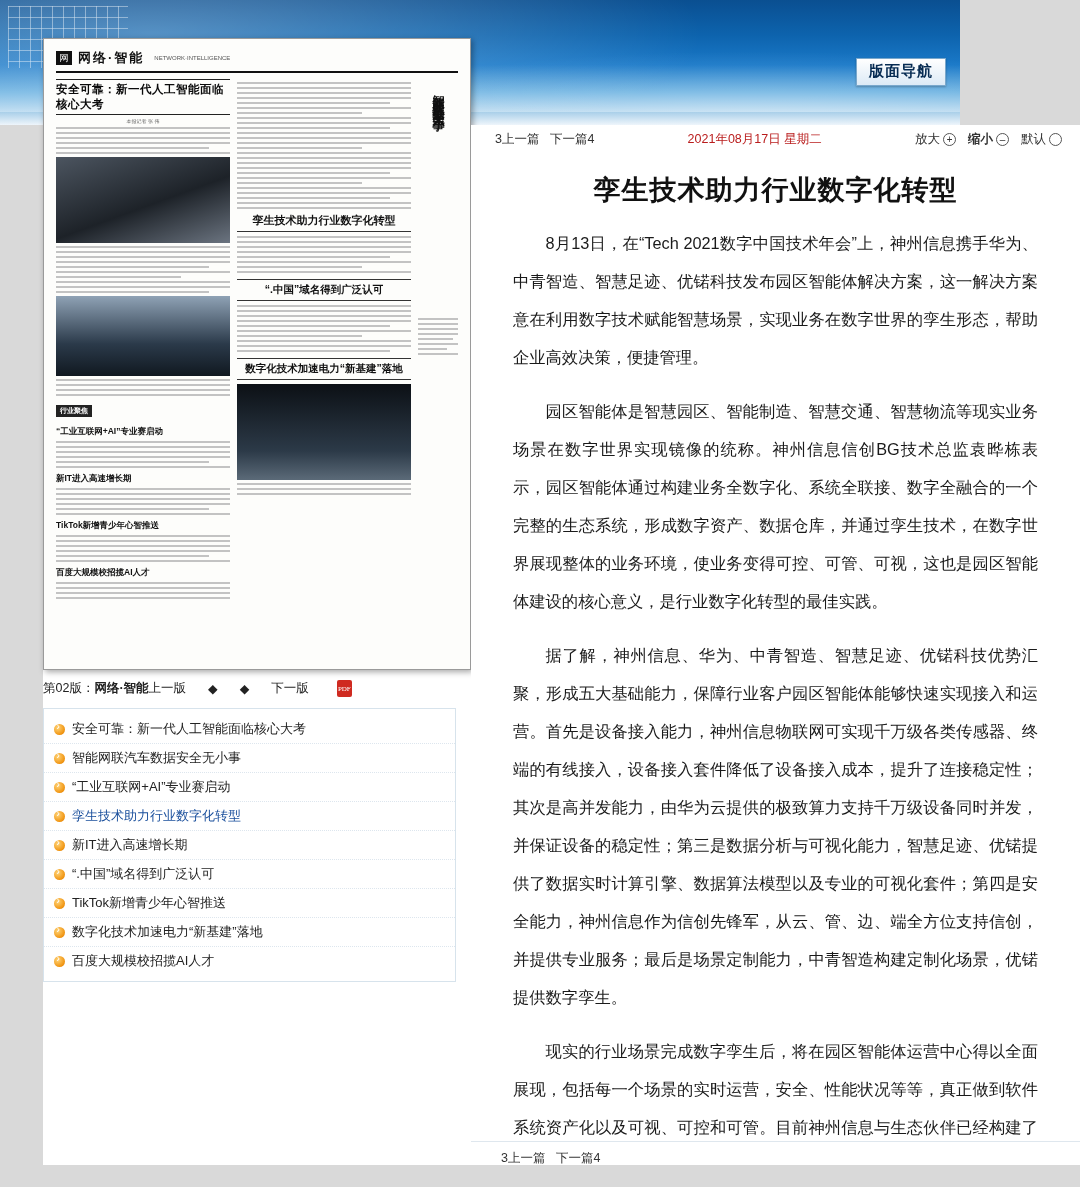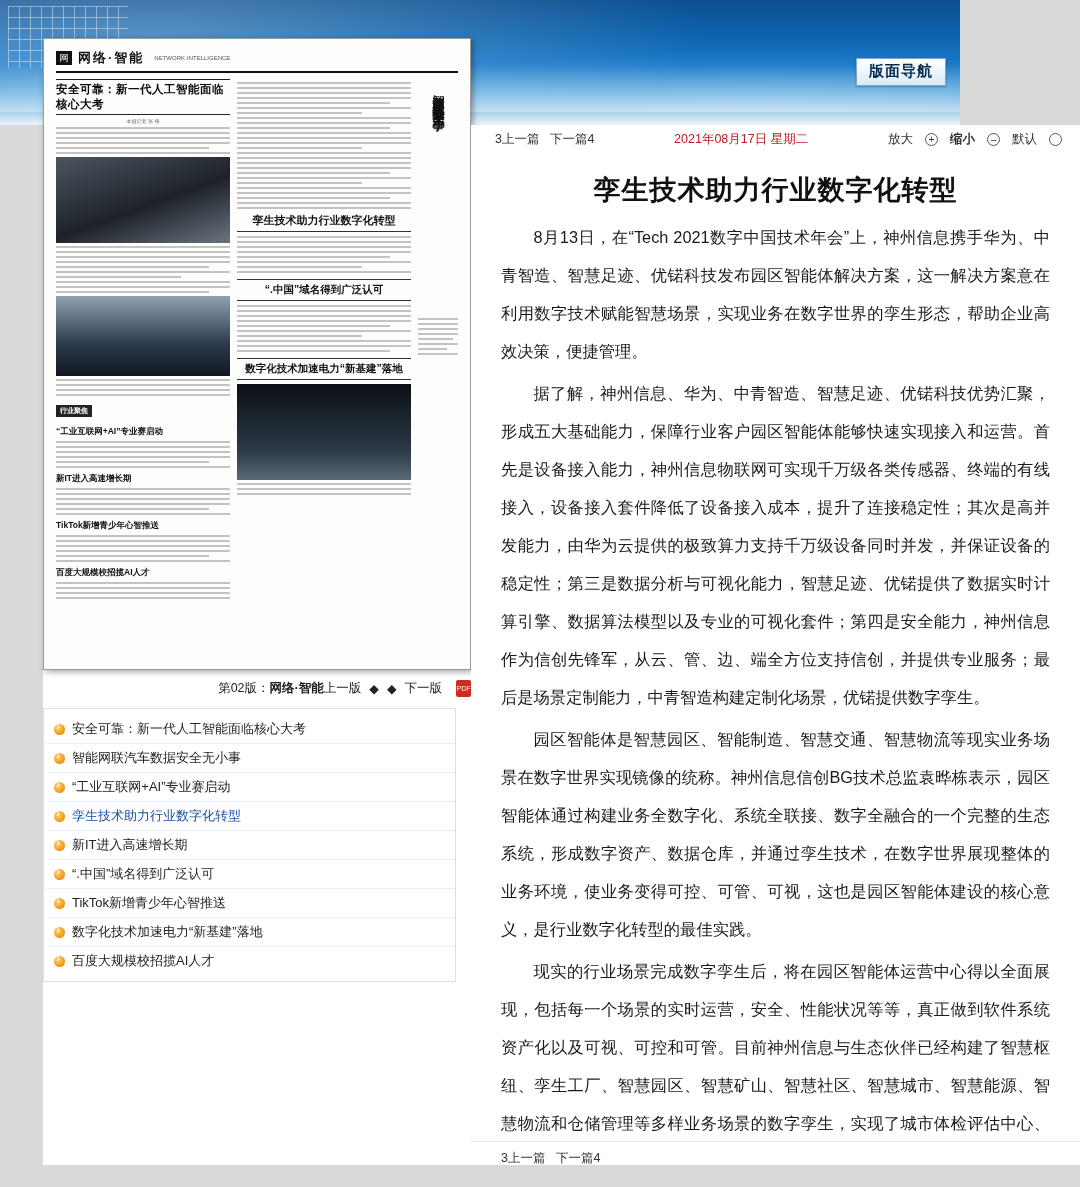--- a/index.html
+++ b/index.html
@@ -113,25 +113,25 @@
     height: 230px; margin: 6px auto 0; display:block;
   }
   .pt-center-title {
     font-size: 11px; font-weight: bold; text-align:center; color:#111;
     border-bottom: 1px solid #333; padding-bottom: 3px; margin: 4px 0;
   }
 
   
   .left-meta {
     position: absolute; left: 43px; top: 680px; width: 428px;
-    display: flex; align-items: center; justify-content: flex-end;
+    display: flex; align-items: center; justify-content: flex-start;
     font-size: 12.5px; color: #222;
   }
   .left-meta .sect { font-weight: bold; }
-  .left-meta .pager { display:flex; align-items:center; gap:8px; color:#222; }
+  .left-meta .pager { display:flex; align-items:center; gap:22px; color:#222;font-family:Liberation Serif, serif; }
   .left-meta .pdf {
     width: 15px; height: 17px; background:#cf2a20; color:#fff; font-size:7px;
     display:flex; align-items:center; justify-content:center; border-radius:2px; margin-left:6px;
   }
 
   .article-list {
     position: absolute; left: 43px; top: 708px; width: 413px;
     border: 1px solid #d7e3ec;
     background: #fff;
     padding: 6px 0;
@@ -161,42 +161,42 @@
     background: #fff;
   }
   .toolbar {
     display: flex; align-items: center; justify-content: space-between;
     padding: 6px 18px 6px 24px;
     font-size: 12.5px; color: #333;
   }
   .toolbar .nav { color:#333; }
   .toolbar .date { color:#b91c1c; }
   .toolbar .zoom { display:flex; gap: 12px; align-items:center; }
-  .toolbar .zoom span { display:flex; align-items:center; gap:12px; }
+  .toolbar .zoom span { display:flex; align-items:center; gap:3px; }
   .toolbar .circ {
     width: 13px; height: 13px; border-radius: 50%;
     border: 1px solid #555; display:inline-flex; align-items:center; justify-content:center;
     font-size: 10px; line-height: 1;
   }
   .toolbar .circ.plus::after { content:"+"; }
   .toolbar .circ.minus::after { content:"–"; }
 
   h1.title {
     margin: 18px 30px 8px;
     font-size: 27px; font-weight: bold; text-align: center; color: #111;
     letter-spacing: 1px;
   }
   .body-text {
     margin: 10px 26px 0 26px;
     font-size: 16.3px;
     line-height: 38px;
     color: #1a1a1a;
     text-align: justify;
   }
-  .body-text p { margin: 4px; text-indent: 2em; }
+  .body-text p { margin: 16px; text-indent: 2em; }
 
   .bottom-nav {
     position: absolute; left: 471px; top: 1141px; width: 609px;
     border-top: 1px solid #dfe7ee;
     padding: 8px 0 0 30px;
     font-size: 12.5px; color: #333;
     background: #fff;
   }
 
   
@@ -448,22 +448,22 @@
         <b style="font-weight:normal">默认</b>
         <i class="circ"></i>
       </span>
     </div>
   </div>
 
   <h1 class="title">孪生技术助力行业数字化转型</h1>
 
   <div class="body-text">
     <p>8月13日，在“Tech 2021数字中国技术年会”上，神州信息携手华为、中青智造、智慧足迹、优锘科技发布园区智能体解决方案，这一解决方案意在利用数字技术赋能智慧场景，实现业务在数字世界的孪生形态，帮助企业高效决策，便捷管理。</p>
+    <p>园区智能体是智慧园区、智能制造、智慧交通、智慧物流等现实业务场景在数字世界实现镜像的统称。神州信息信创BG技术总监袁晔栋表示，园区智能体通过构建业务全数字化、系统全联接、数字全融合的一个完整的生态系统，形成数字资产、数据仓库，并通过孪生技术，在数字世界展现整体的业务环境，使业务变得可控、可管、可视，这也是园区智能体建设的核心意义，是行业数字化转型的最佳实践。</p>
     <p>据了解，神州信息、华为、中青智造、智慧足迹、优锘科技优势汇聚，形成五大基础能力，保障行业客户园区智能体能够快速实现接入和运营。首先是设备接入能力，神州信息物联网可实现千万级各类传感器、终端的有线接入，设备接入套件降低了设备接入成本，提升了连接稳定性；其次是高并发能力，由华为云提供的极致算力支持千万级设备同时并发，并保证设备的稳定性；第三是数据分析与可视化能力，智慧足迹、优锘提供了数据实时计算引擎、数据算法模型以及专业的可视化套件；第四是安全能力，神州信息作为信创先锋军，从云、管、边、端全方位支持信创，并提供专业服务；最后是场景定制能力，中青智造构建定制化场景，优锘提供数字孪生。</p>
-    <p>园区智能体是智慧园区、智能制造、智慧交通、智慧物流等现实业务场景在数字世界实现镜像的统称。神州信息信创BG技术总监袁晔栋表示，园区智能体通过构建业务全数字化、系统全联接、数字全融合的一个完整的生态系统，形成数字资产、数据仓库，并通过孪生技术，在数字世界展现整体的业务环境，使业务变得可控、可管、可视，这也是园区智能体建设的核心意义，是行业数字化转型的最佳实践。</p>
     <p>现实的行业场景完成数字孪生后，将在园区智能体运营中心得以全面展现，包括每一个场景的实时运营，安全、性能状况等等，真正做到软件系统资产化以及可视、可控和可管。目前神州信息与生态伙伴已经构建了智慧枢纽、孪生工厂、智慧园区、智慧矿山、智慧社区、智慧城市、智慧能源、智慧物流和仓储管理等多样业务场景的数字孪生，实现了城市体检评估中心、交通出行大数据监测中心、广东制造园区、银行数据中心等多个园区智能体的项目落地。</p>
   </div>
 </div>
 
 <div class="bottom-nav">
   <span>3上一篇</span>
   &nbsp;
   <span>下一篇4</span>
 </div>
 

